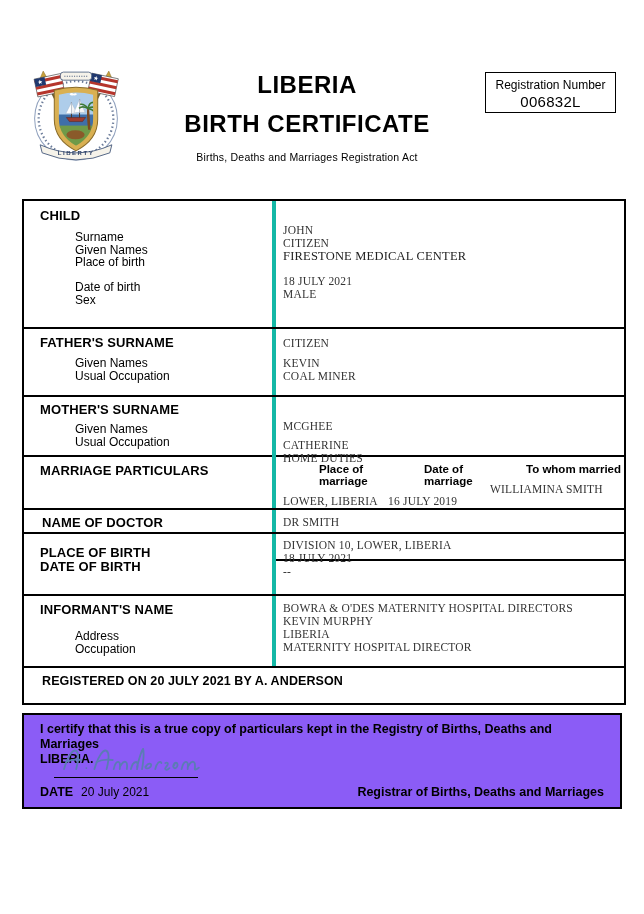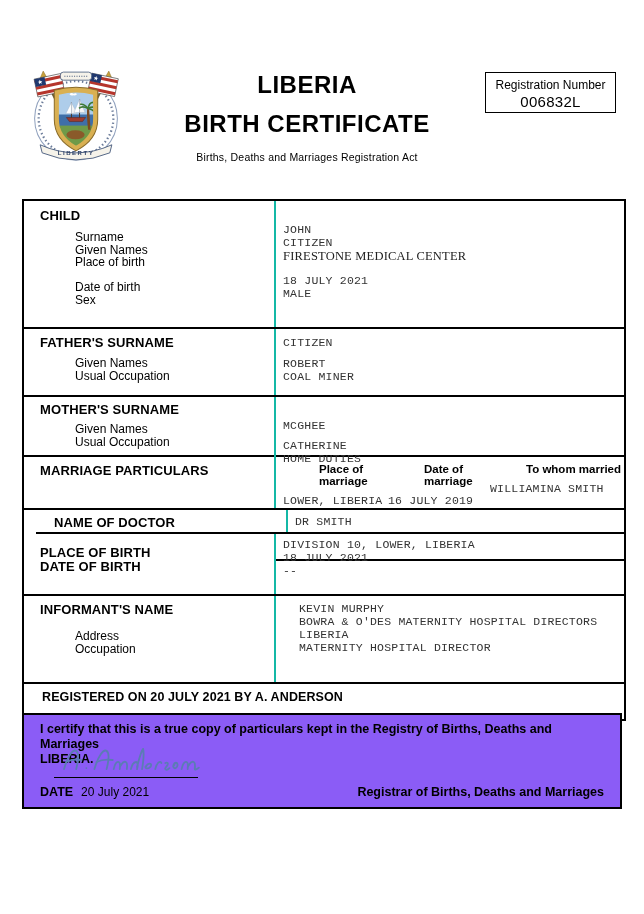--- a/index.html
+++ b/index.html
@@ -19,25 +19,25 @@
     border:1px solid #000; text-align:center; box-sizing:border-box;
   }
   .reg-label { font-size:12px; margin-top:5px; }
   .reg-number { font-size:15px; margin-top:1px; letter-spacing:0.3px; }
 
   
   .cert-table { position:absolute; left:22px; top:199px; width:600px; border:2px solid #000; background:#fff; }
   .trow { border-bottom:2px solid #000; box-sizing:border-box; display:grid; grid-template-columns:252px 1fr; }
   .trow:last-child { border-bottom:none; }
   .trow.fullspan { display:block; }
-  .lcell { border-right:2px solid #14b8a6; box-sizing:border-box; }
+  .lcell { border-right:4px solid #14b8a6; box-sizing:border-box; }
   .rcell { padding-left:7px; box-sizing:border-box; }
   .sec-title { font-weight:bold; font-size:13px; letter-spacing:0.1px; }
   .sub-label { font-size:12px; line-height:12.7px; }
-  .mono { font-family:Liberation Mono, monospace; font-size:11.5px; line-height:12.7px; color:#333; letter-spacing:0.2px; }
+  .mono { font-family:Liberation Serif, serif; font-size:11.5px; line-height:12.7px; color:#333; letter-spacing:0.2px; }
   .serifval { font-family:"Liberation Serif", serif; font-size:12.5px; color:#222; letter-spacing:0.2px; }
   .mar-head { font-weight:bold; font-size:11.5px;padding-left:36px; }
   .registered-line { padding:6px 0 0 18px; font-weight:bold; font-size:12.5px; letter-spacing:0.1px; }
 
   
   .cert-box { position:absolute; left:22px; top:713px; width:600px; height:96px; border:2px solid #000; box-sizing:border-box; background:#8b5cf6; }
   .cert-text { margin:7px 16px 0 16px; font-weight:bold; font-size:12.5px; line-height:15px; }
   .sig-wrap { position:absolute; left:36px; top:29px; width:152px; height:32px; }
   .sig-line { position:absolute; left:30px; top:62px; width:144px; border-bottom:1.5px solid #000; }
   .cert-footer { position:absolute; left:16px; right:16px; top:70px; display:flex; justify-content:space-between; align-items:baseline; }
@@ -172,21 +172,21 @@
       <div class="lcell">
         <div class="sec-title" style="margin:6px 0 0 16px;">FATHER'S SURNAME</div>
         <div style="margin:7px 0 0 51px;">
           <div class="sub-label" style="line-height:13px;">Given Names</div>
           <div class="sub-label" style="line-height:13px;">Usual Occupation</div>
         </div>
       </div>
       <div class="rcell">
         <div class="mono" style="margin-top:8px;">CITIZEN</div>
         <div style="margin-top:7px;">
-          <div class="mono" style="line-height:13px;">ROBERT</div>
+          <div class="mono" style="line-height:13px;">KEVIN</div>
           <div class="mono" style="line-height:13px;">COAL MINER</div>
         </div>
       </div>
     </div>
 
     <div class="trow" style="height:60px;">
       <div class="lcell">
         <div class="sec-title" style="margin:5px 0 0 16px;">MOTHER'S SURNAME</div>
         <div style="margin:6px 0 0 51px;">
           <div class="sub-label" style="line-height:13px;">Given Names</div>
@@ -215,21 +215,21 @@
           <div class="mar-head">Date of marriage</div>
           <div class="mono" style="margin-top:8px;">16 JULY 2019</div>
         </div>
         <div>
           <div class="mar-head">To whom married</div>
           <div class="mono" style="margin-top:8px;">WILLIAMINA SMITH</div>
         </div>
       </div>
     </div>
 
-    <div class="trow" style="height:24px;margin-left:12px;">
+    <div class="trow" style="height:24px;">
       <div class="lcell">
         <div class="sec-title" style="margin:5px 0 0 18px;">NAME OF DOCTOR</div>
       </div>
       <div class="rcell">
         <div class="mono" style="margin-top:6px;">DR SMITH</div>
       </div>
     </div>
 
     <div class="trow" style="height:62px;">
       <div class="lcell">
@@ -242,32 +242,32 @@
         <div style="height:27px; border-bottom:2px solid #000; box-sizing:border-box; padding:5px 0 0 7px;">
           <div class="mono">DIVISION 10, LOWER, LIBERIA</div>
           <div class="mono">18 JULY 2021</div>
         </div>
         <div style="padding:4px 0 0 7px;">
           <div class="mono">--</div>
         </div>
       </div>
     </div>
 
-    <div class="trow" style="height:88px;gap:16px;">
+    <div class="trow" style="height:72px;">
       <div class="lcell">
         <div class="sec-title" style="margin:6px 0 0 16px;">INFORMANT'S NAME</div>
         <div style="margin:13px 0 0 51px;">
           <div class="sub-label" style="line-height:13px;">Address</div>
           <div class="sub-label" style="line-height:13px;">Occupation</div>
         </div>
       </div>
       <div class="rcell">
         <div style="margin-top:6px;">
+          <div class="mono" style="line-height:13px;">BOWRA &amp; O'DES MATERNITY HOSPITAL DIRECTORS</div>
           <div class="mono" style="line-height:13px;">KEVIN MURPHY</div>
-          <div class="mono" style="line-height:13px;">BOWRA &amp; O'DES MATERNITY HOSPITAL DIRECTORS</div>
           <div class="mono" style="line-height:13px;">LIBERIA</div>
           <div class="mono" style="line-height:13px;">MATERNITY HOSPITAL DIRECTOR</div>
         </div>
       </div>
     </div>
 
     <div class="trow fullspan" style="height:35px;">
       <div class="registered-line">REGISTERED ON 20 JULY 2021 BY A. ANDERSON</div>
     </div>
   </div>

